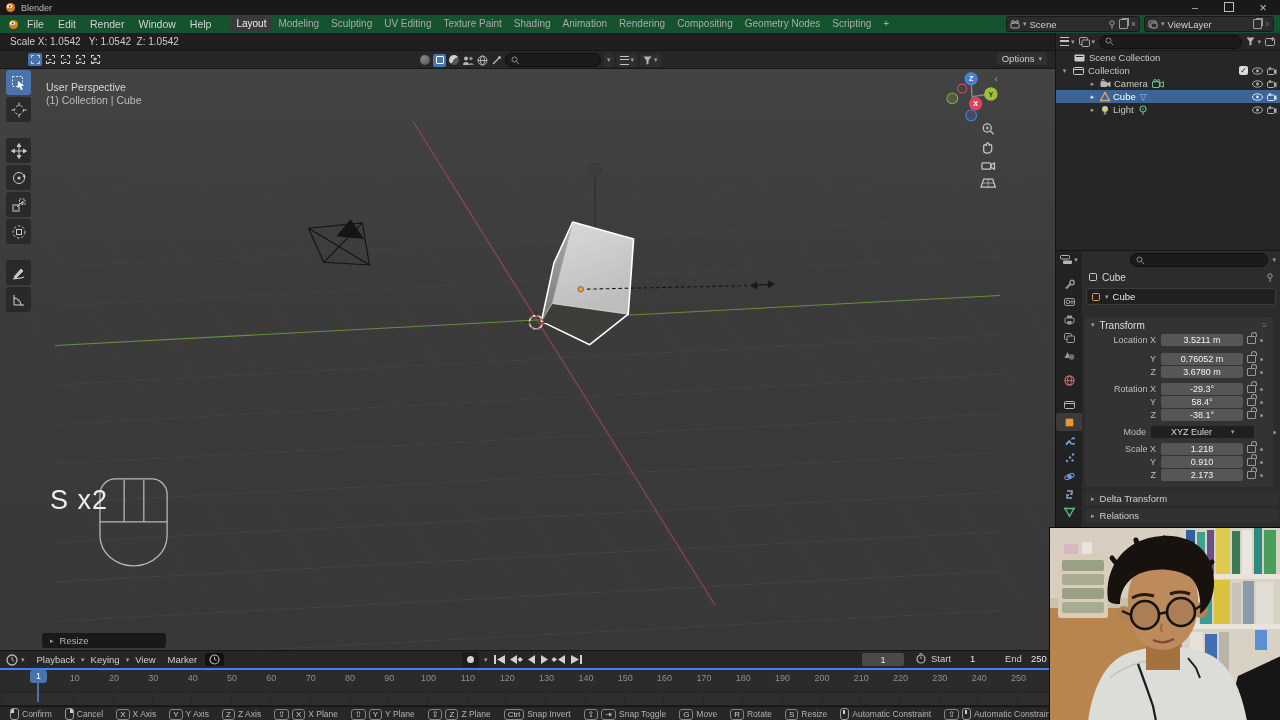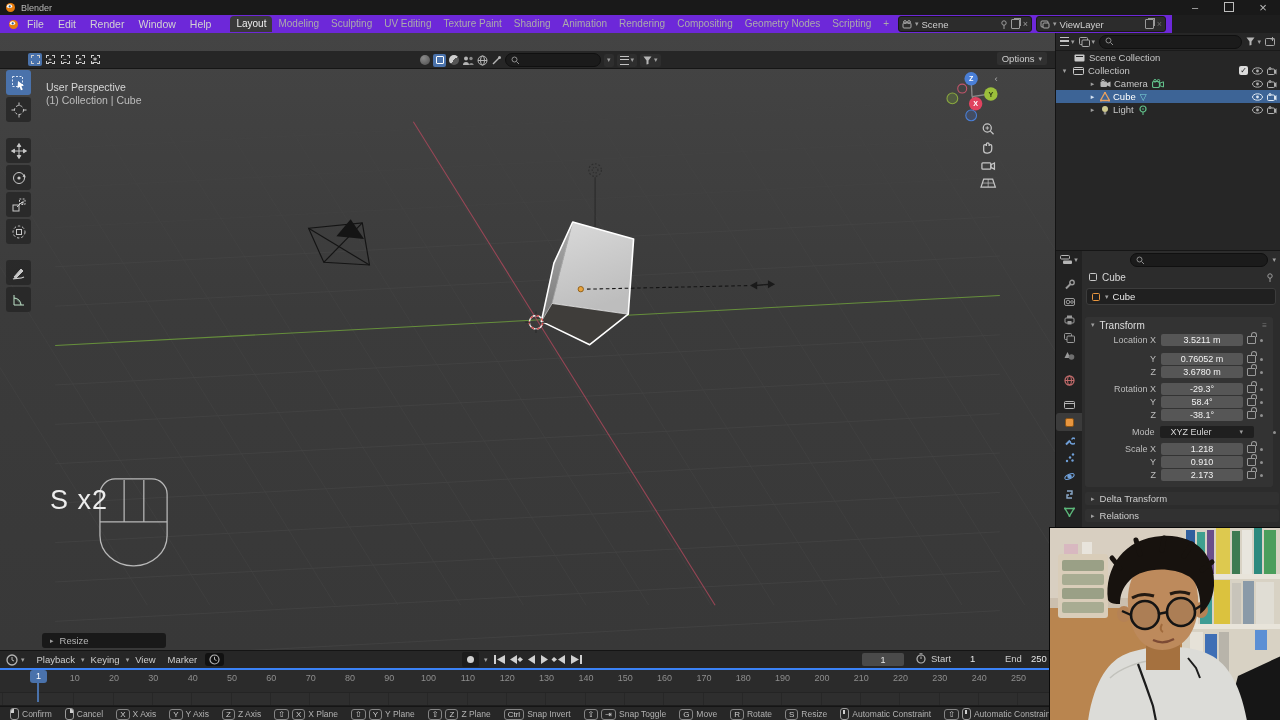--- a/index.html
+++ b/index.html
@@ -10,21 +10,21 @@
   .abs{position:absolute;}
   .row{display:flex;align-items:center;}
 
   
   #titlebar{left:0;top:0;width:1280px;height:15px;background:#191919;}
   #titlebar .title{font-size:9px;color:#b9b9b9;margin-left:5px;}
   .winbtn{color:#bdbdbd;font-size:11px;width:34px;text-align:center;line-height:15px;}
   .winbox{width:8px;height:8px;border:1px solid #bdbdbd;display:inline-block;margin-top:3px;}
 
   
-  #menubar{left:0;top:15px;width:1172px;height:18px;background:#6d28d9;border-bottom:1px solid #121212;justify-content:flex-end;}
+  #menubar{left:0;top:15px;width:1280px;height:18px;background:#14532d;border-bottom:1px solid #121212;justify-content:flex-end;}
   .menu-item{padding:2px 7px;color:#d2d2d2;font-size:10.5px;}
   .ws-tab{padding:2px 6px 3px;border-radius:4px 4px 0 0;color:#ababab;font-size:10px;white-space:nowrap;}
   .ws-tab.active{background:#3a3a3a;color:#f0f0f0;}
   .id-widget{height:14px;background:#2c2c2c;border:1px solid #191919;border-radius:3px;
              display:flex;align-items:center;padding:0 3px;gap:3px;font-size:9.5px;color:#d0d0d0;}
   .mini-ic{color:#9a9a9a;font-size:8px;line-height:8px;}
   .copy-ic{width:7px;height:8px;border:1px solid #9a9a9a;border-radius:1px;box-shadow:2px -2px 0 -1px #9a9a9a;}
 
   
   #viewport{left:0;top:33px;width:1055px;height:617px;background:linear-gradient(#444444,#3b3b3b 45%,#383838);border-right:1px solid #141414;overflow:hidden;}
@@ -321,20 +321,23 @@
       </g>
 
       <g fill="none" stroke="#d8d8d8" stroke-width="1.4" opacity="0.8">
         <path d="M50,562 v-18 a17,17 0 0 1 17,-17 h41 a17,17 0 0 1 17,17 v46 a37,34 0 0 1 -37.5,34 a37,34 0 0 1 -37.5,-34 z"></path>
         <line x1="50" y1="575" x2="125" y2="575"></line>
         <line x1="77" y1="528" x2="77" y2="575"></line>
         <line x1="99" y1="528" x2="99" y2="575"></line>
       </g>
     </svg>
 
+    <div id="vp-h1">
+      <span class="fb">Scale X: 1.0542   Y: 1.0542  Z: 1.0542</span>
+    </div>
 
     <div id="vp-h2">
       <div class="row" style="margin-left:28px;height:17px">
         <span class="selmode active">
             <span class="dash"></span>
           </span>
         <span class="selmode">
             <span class="dash">+</span>
           </span>
         <span class="selmode">
@@ -770,21 +773,21 @@
         </div>
       <div class="prow" style="left:4px;top:158px">
           <span class="plabel">Z</span>
           <span class="pfield">-38.1°</span>
           <span class="lock"></span>
           <span class="adot"></span>
         </div>
 
       <div class="prow" style="left:4px;top:175px">
         <span class="plabel">Mode</span>
-        <span class="pfield" style="background:#1f1f1f;color:#d8d8d8;display:flex;align-items:center;justify-content:space-between;padding:0 11px;width:74px">
+        <span class="pfield" style="background:#1f1f1f;color:#d8d8d8;display:flex;align-items:center;justify-content:space-between;padding:0 20px;width:74px">
           <span>XYZ Euler</span>
             <span class="chev">▾</span>
         </span>
         <span class="adot" style="margin-left:19px"></span>
       </div>
 
       <div class="prow" style="left:4px;top:192px">
           <span class="plabel">Scale X</span>
           <span class="pfield">1.218</span>
           <span class="lock"></span>

